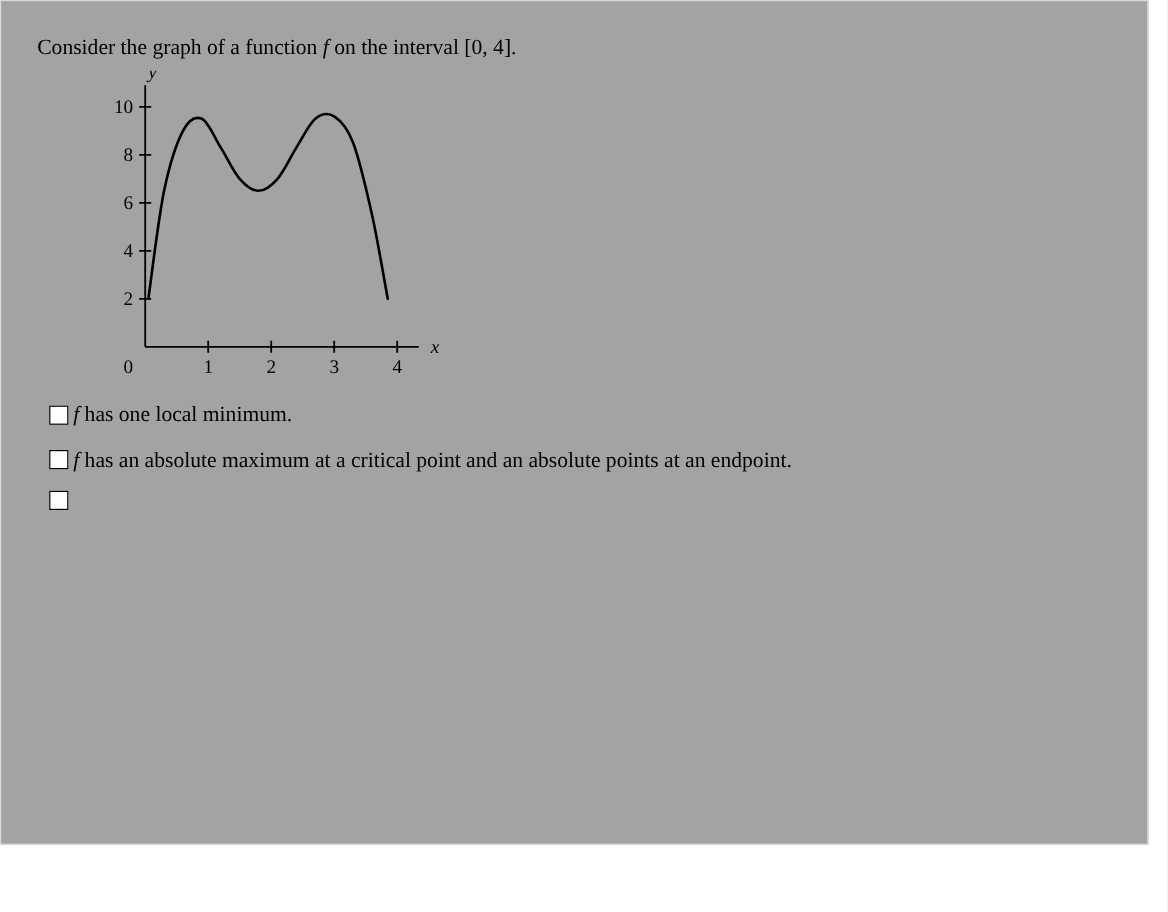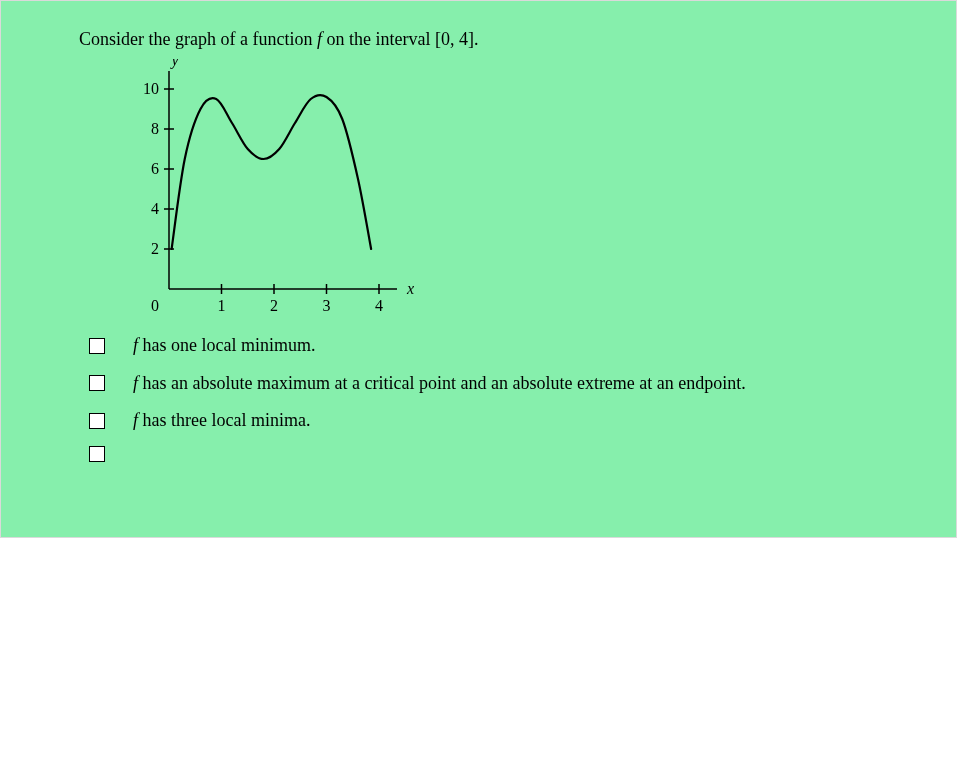--- a/index.html
+++ b/index.html
@@ -6,27 +6,26 @@
     margin: 0;
     padding: 0;
     font-family: "Times New Roman", Times, serif;
     font-size: 18px;
     color: #000;
     background: #fff;
     height: 100%;
   }
   .page-wrap {
     width: 957px;
-    height: 538px;
+    height: 704px;
     border: 1px solid #dadada;
     box-sizing: border-box;
     overflow-y: scroll;
-    background: #86efac;
+    background: #a3a3a3;
     position: relative;
-    padding-left: 48px;
   }
   .content {
     padding: 26px 0 0 30px;
   }
   .para {
     margin: 0 0 8px 0;
     line-height: 1.35;
   }
   .math-i {
     font-style: italic;
@@ -37,21 +36,21 @@
   }
   .prompt2 {
     margin: 50px 0 28px 0;
   }
   .options {
     margin-left: 10px;
   }
   .opt {
     display: flex;
     align-items: center;
-    gap: 28px;
+    gap: 4px;
     margin-bottom: 14px;
     line-height: 1.3;
   }
   .cb {
     width: 16px;
     height: 16px;
     border: 1.5px solid #000;
     background: #fff;
     flex: 0 0 auto;
     cursor: pointer;
@@ -120,25 +119,21 @@
     </div>
 
 
     <div class="options" id="options">
         <div class="opt">
           <div class="cb"></div>
           <span><span class="math-i">f</span><span> has one local minimum.</span></span>
         </div>
         <div class="opt">
           <div class="cb"></div>
-          <span><span class="math-i">f</span><span> has an absolute maximum at a critical point and an absolute extreme at an endpoint.</span></span>
-        </div>
-        <div class="opt">
-          <div class="cb"></div>
-          <span><span class="math-i">f</span><span> has three local minima.</span></span>
+          <span><span class="math-i">f</span><span> has an absolute maximum at a critical point and an absolute points at an endpoint.</span></span>
         </div>
         <div class="opt">
           <div class="cb"></div>
         </div>
       </div>
 
   </div>
 </div>
 
 </body></html>

